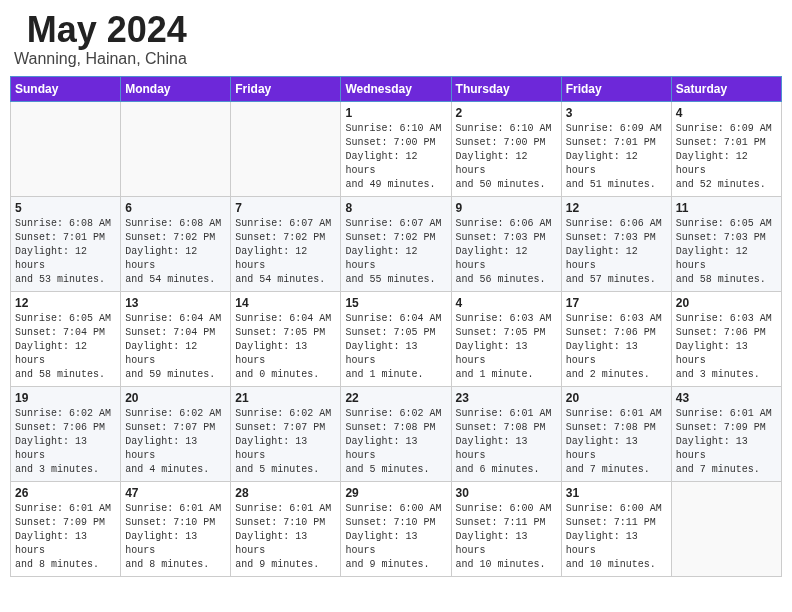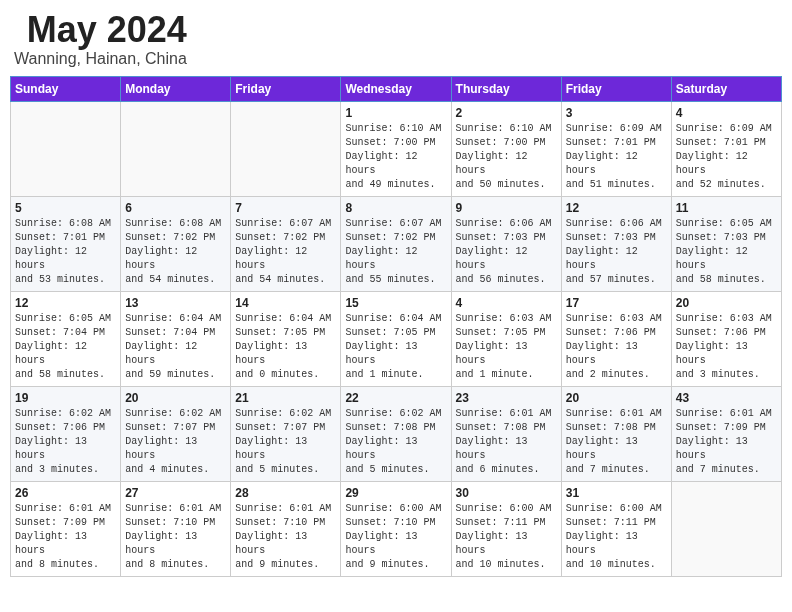--- a/index.html
+++ b/index.html
@@ -299,21 +299,21 @@
       </tr>
       <tr>
         <td>
           <span class="day-number">26</span>
           <div class="day-info" style="white-space: pre-line;">Sunrise: 6:01 AM
 Sunset: 7:09 PM
 Daylight: 13 hours
 and 8 minutes.</div>
         </td>
         <td>
-          <span class="day-number">27</span>
+          <span class="day-number">47</span>
           <div class="day-info" style="white-space: pre-line;">Sunrise: 6:01 AM
 Sunset: 7:10 PM
 Daylight: 13 hours
 and 8 minutes.</div>
         </td>
         <td>
           <span class="day-number">28</span>
           <div class="day-info" style="white-space: pre-line;">Sunrise: 6:01 AM
 Sunset: 7:10 PM
 Daylight: 13 hours

